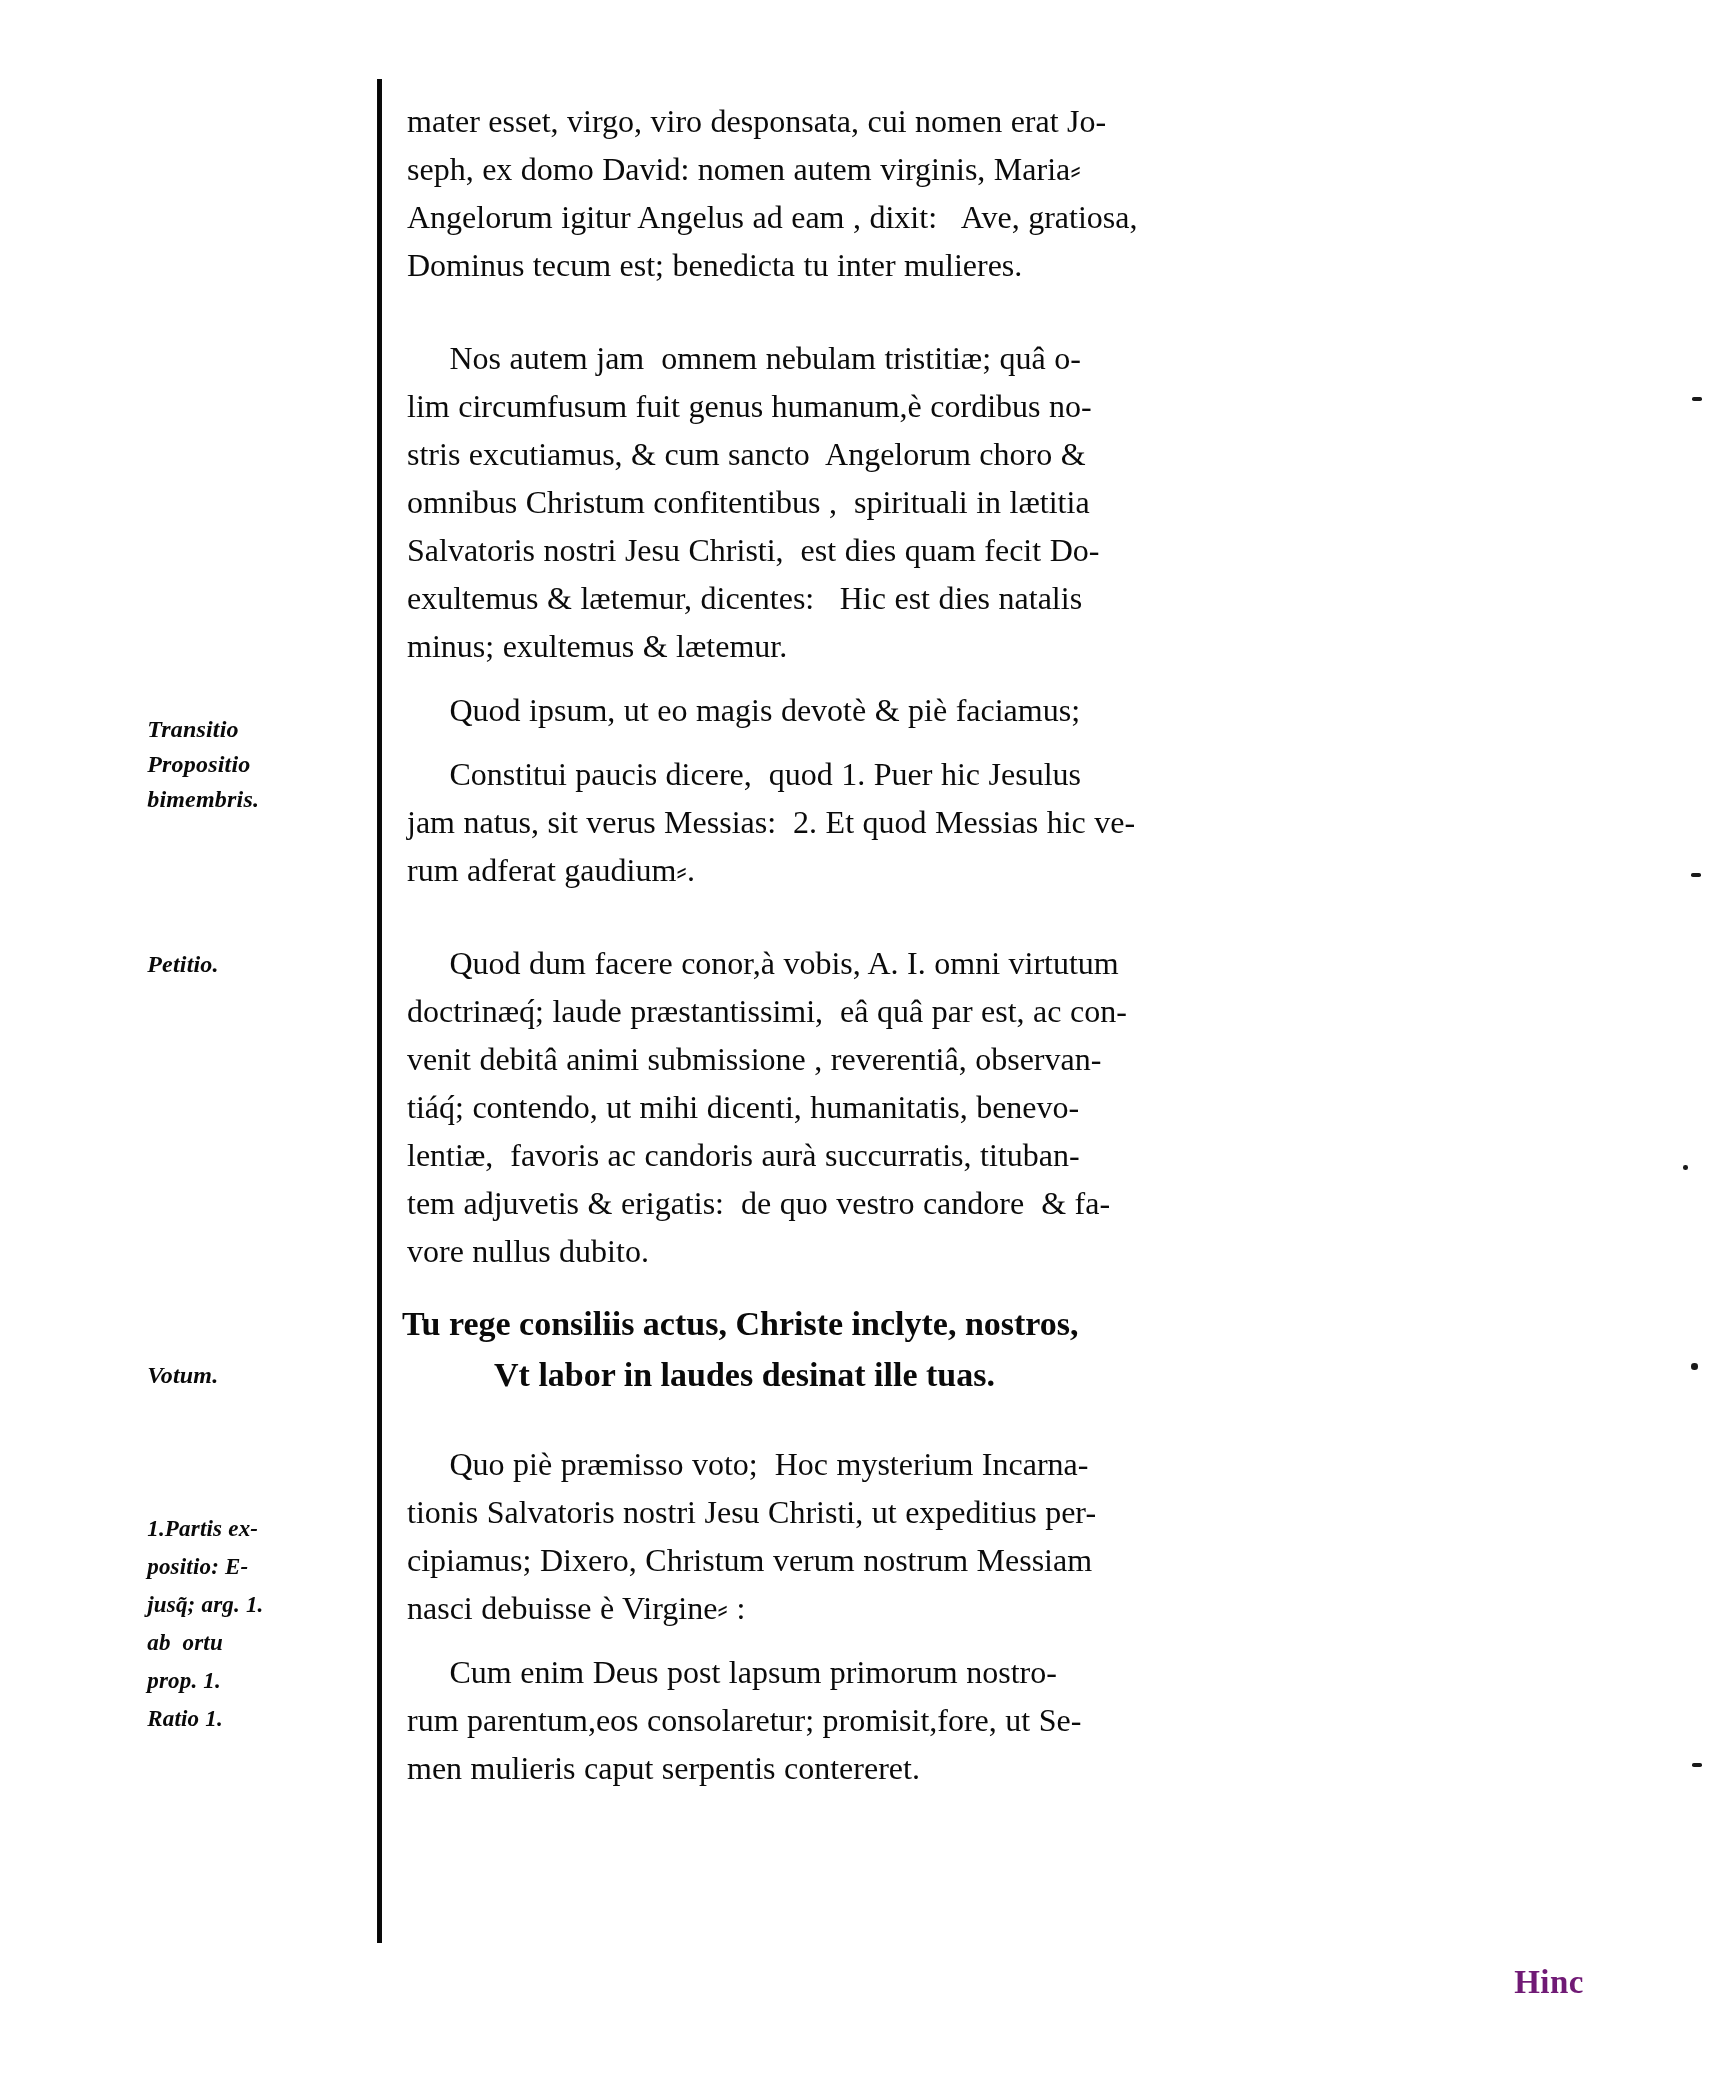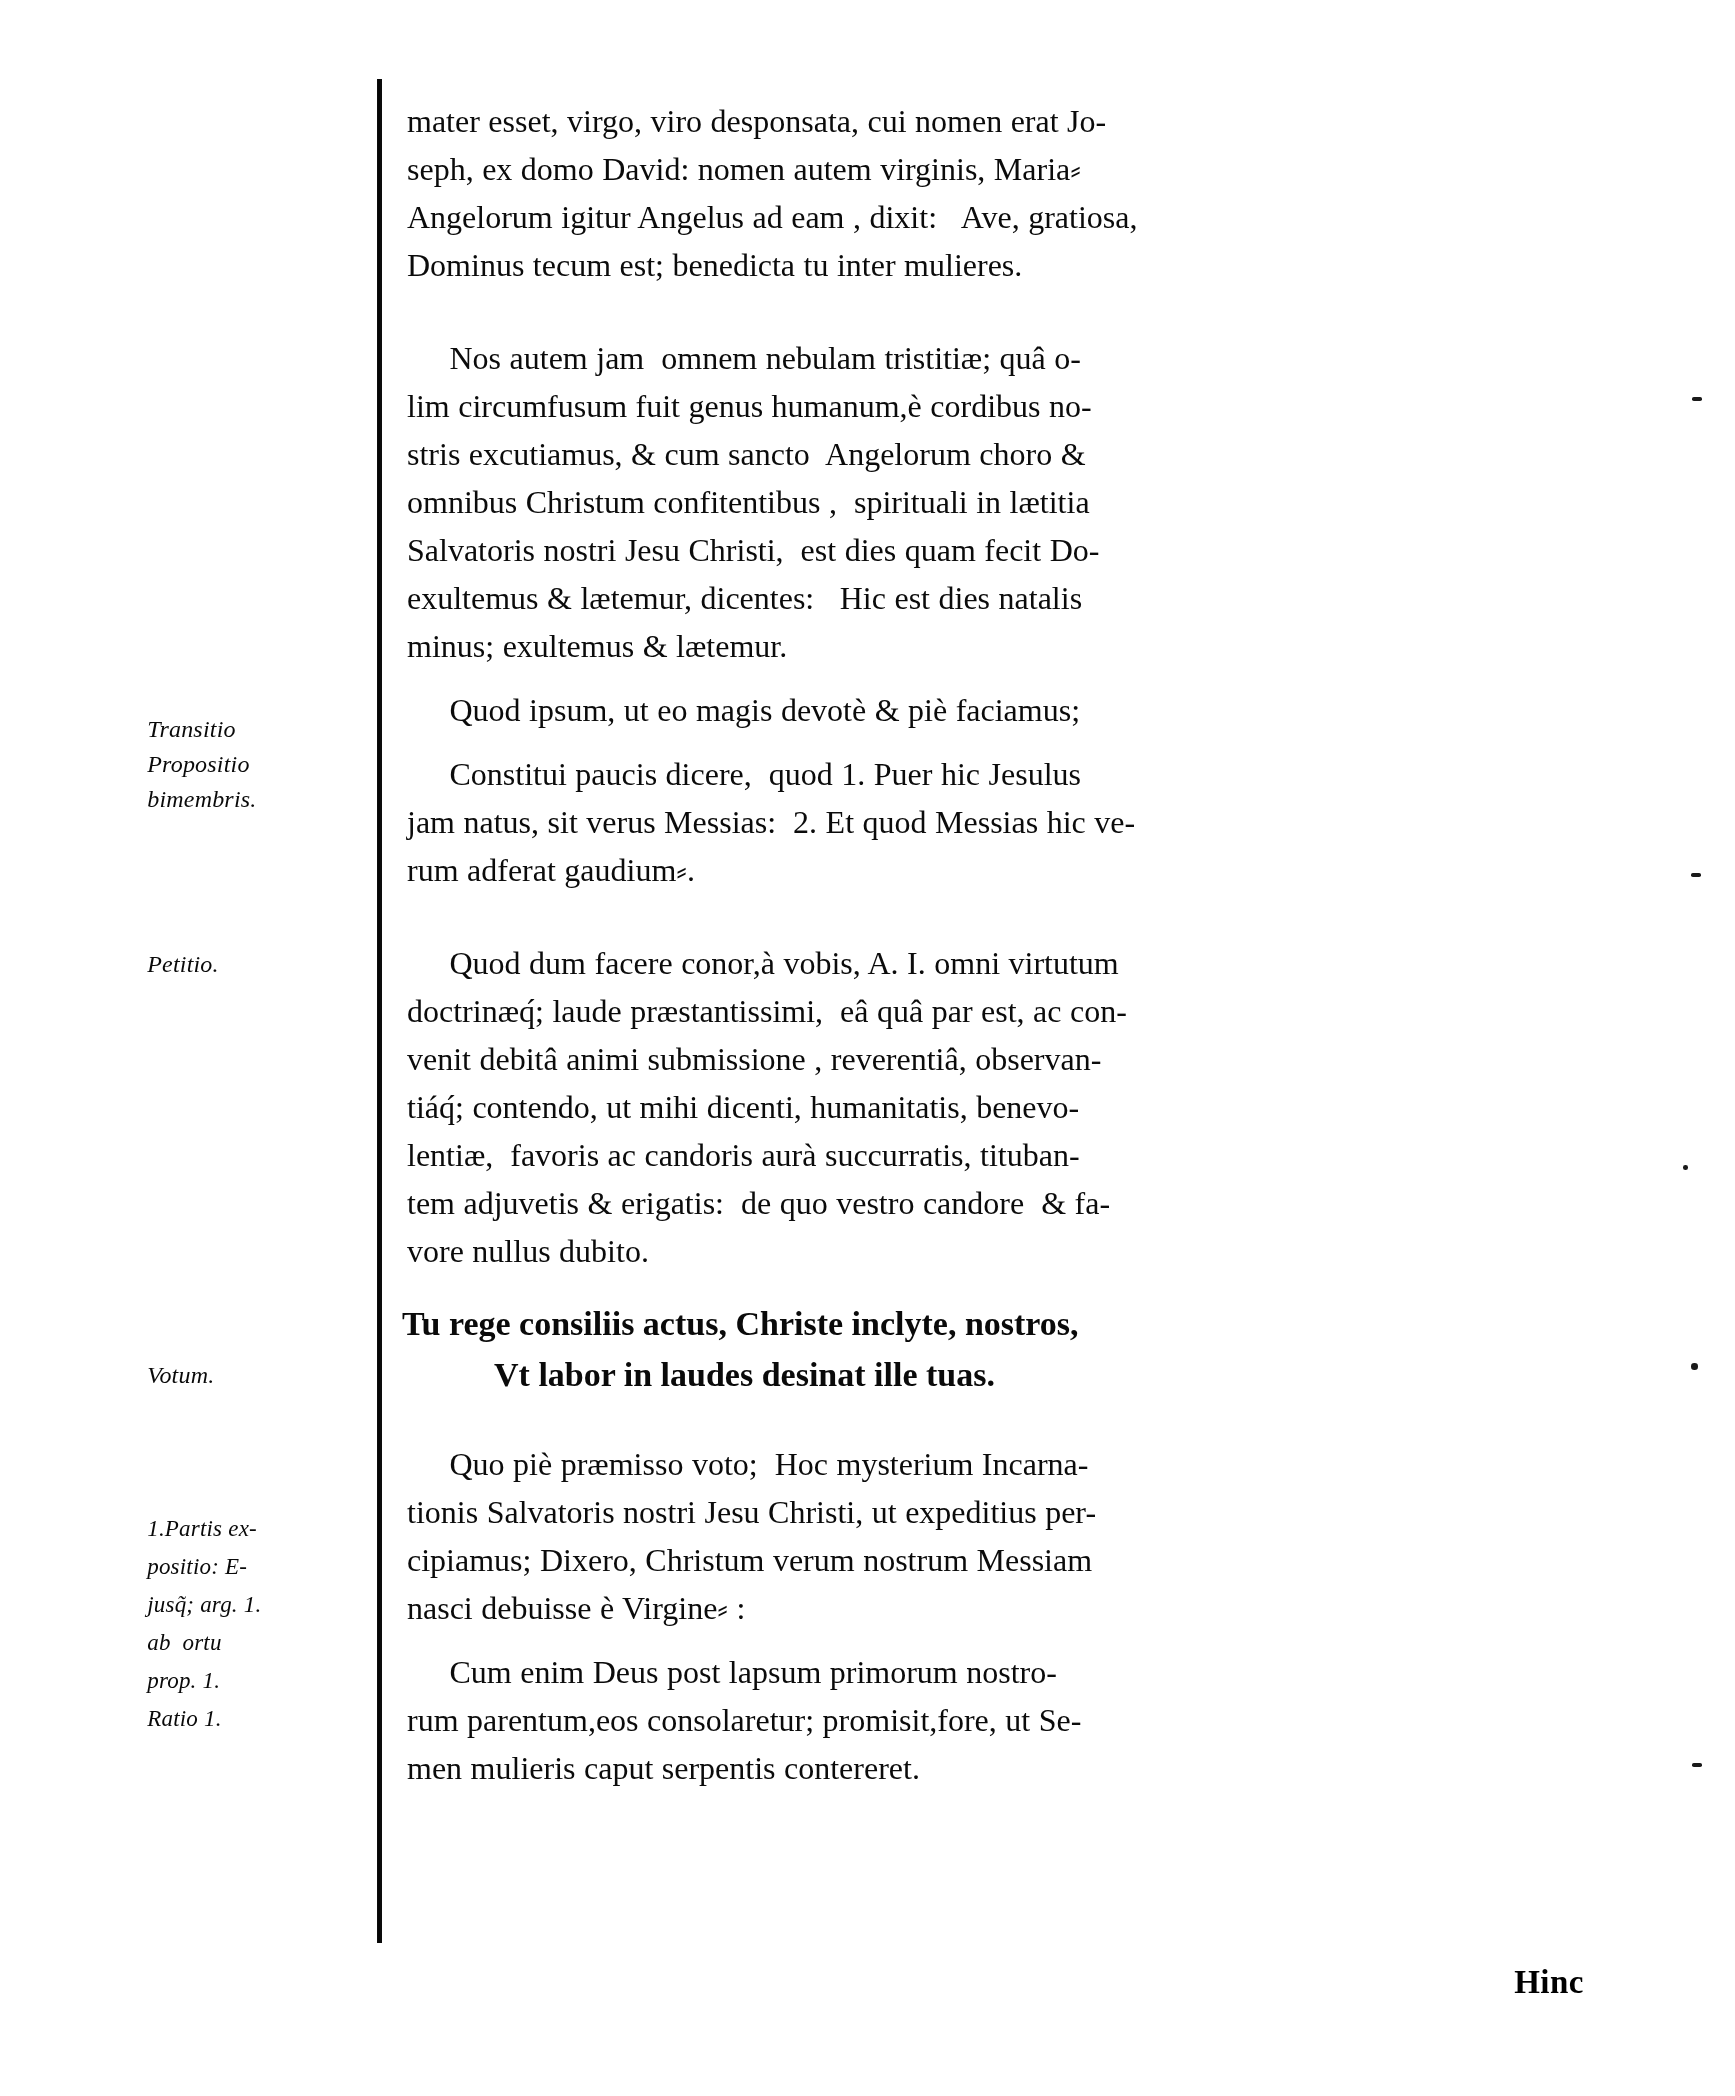--- a/index.html
+++ b/index.html
@@ -42,21 +42,21 @@
   .margin-col {
     position: absolute;
     left: 138px;
     top: 79px;
     width: 231px;
   }
   .margin-note {
     position: absolute;
     width: 231px;
     font-style: italic;
-    font-weight: normal;
+    font-weight: bold;
     font-size: 24px;
     line-height: 35px;
     letter-spacing: 0.2px;
     color: #0a0a0a;
     text-align: left;
     padding-left: 9.2px;
     box-sizing: border-box;
   }
   .margin-note .ln { display: block; white-space: pre; }
   .mn-transitio  { top: 633px; }
@@ -102,21 +102,21 @@
   .verse .ln.v2 { padding-left: 103px; }
 
   
   .catchword {
     position: absolute;
     right: 151px;
     bottom: 96px;
     font-size: 33px;
     font-weight: 600;
     letter-spacing: 0.5px;
-    color: #000000;
+    color: #701a75;
     white-space: pre;
     margin-left: 13px;
   }
 
   
   .speck {
     position: absolute;
     background: #1a1a1a;
     border-radius: 50%;
   }

